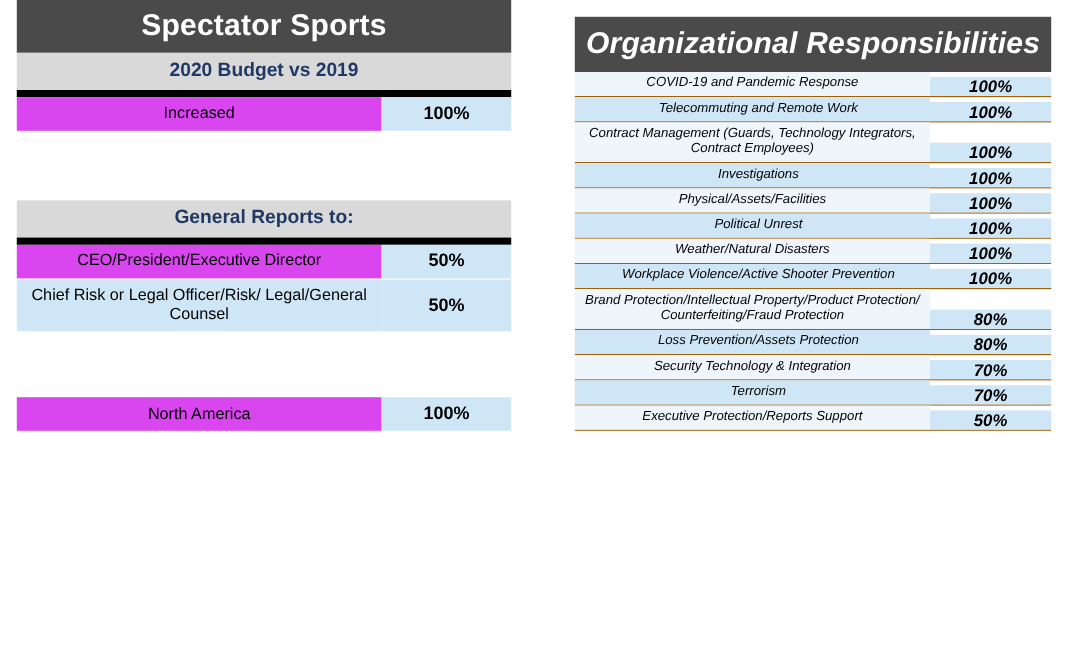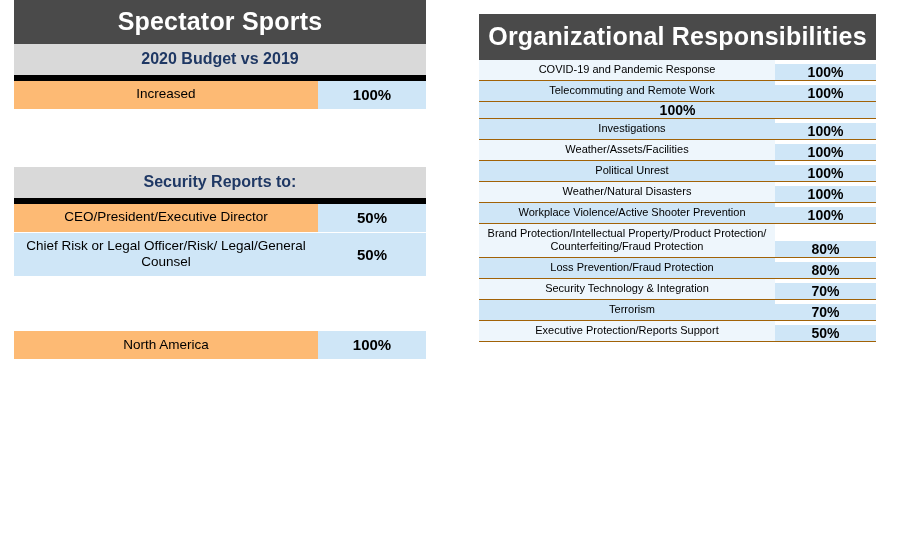--- a/index.html
+++ b/index.html
@@ -46,21 +46,21 @@
     border-bottom: 6px solid #000000;
   }
 
   .row {
     display: flex;
     align-items: stretch;
     border-bottom: 1px solid #ffffff;
   }
   .row .label {
     flex: 0 0 304px;
-    background: #fdba74;
+    background: #d946ef;
     font-size: 13.5px;
     text-align: center;
     padding: 5px 8px 6px 8px;
     display: flex;
     align-items: center;
     justify-content: center;
     line-height: 1.2;
     box-sizing: border-box;
   }
   .row .value {
@@ -83,20 +83,21 @@
   }
   .gap-a { height: 57px; }
   .gap-b { height: 54px; }
 
   
   .right-col {
     position: absolute;
     left: 479px;
     top: 14px;
     width: 397px;
+    font-style: italic;
   }
   .panel-title.right {
     font-size: 25px;
     padding: 8px 6px 10px 6px;
   }
   .r-row {
     display: flex;
     align-items: flex-end;
     border-bottom: 1px solid #a16207;
   }
@@ -139,21 +140,21 @@
     <div class="subhead">2020 Budget vs 2019</div>
     <div class="row">
       <div class="label">Increased</div>
       <div class="value">100%</div>
     </div>
   </div>
 
   <div class="gap-a"></div>
 
   <div class="block">
-    <div class="subhead">Security Reports to:</div>
+    <div class="subhead">General Reports to:</div>
     <div class="row">
       <div class="label">CEO/President/Executive Director</div>
       <div class="value">50%</div>
     </div>
     <div class="row alt">
       <div class="label">Chief Risk or Legal Officer/Risk/ Legal/General Counsel</div>
       <div class="value">50%</div>
     </div>
   </div>
 
@@ -173,48 +174,49 @@
   <div>
     <div class="r-row">
       <div class="r-label">COVID-19 and Pandemic Response</div>
       <div class="r-value">100%</div>
     </div>
     <div class="r-row alt">
       <div class="r-label">Telecommuting and Remote Work</div>
       <div class="r-value">100%</div>
     </div>
     <div class="r-row">
+      <div class="r-label">Contract Management (Guards, Technology Integrators, Contract Employees)</div>
       <div class="r-value">100%</div>
     </div>
     <div class="r-row alt">
       <div class="r-label">Investigations</div>
       <div class="r-value">100%</div>
     </div>
     <div class="r-row">
-      <div class="r-label">Weather/Assets/Facilities</div>
+      <div class="r-label">Physical/Assets/Facilities</div>
       <div class="r-value">100%</div>
     </div>
     <div class="r-row alt">
       <div class="r-label">Political Unrest</div>
       <div class="r-value">100%</div>
     </div>
     <div class="r-row">
       <div class="r-label">Weather/Natural Disasters</div>
       <div class="r-value">100%</div>
     </div>
     <div class="r-row alt">
       <div class="r-label">Workplace Violence/Active Shooter Prevention</div>
       <div class="r-value">100%</div>
     </div>
     <div class="r-row">
       <div class="r-label">Brand Protection/Intellectual Property/Product Protection/ Counterfeiting/Fraud Protection</div>
       <div class="r-value">80%</div>
     </div>
     <div class="r-row alt">
-      <div class="r-label">Loss Prevention/Fraud Protection</div>
+      <div class="r-label">Loss Prevention/Assets Protection</div>
       <div class="r-value">80%</div>
     </div>
     <div class="r-row">
       <div class="r-label">Security Technology &amp; Integration</div>
       <div class="r-value">70%</div>
     </div>
     <div class="r-row alt">
       <div class="r-label">Terrorism</div>
       <div class="r-value">70%</div>
     </div>

